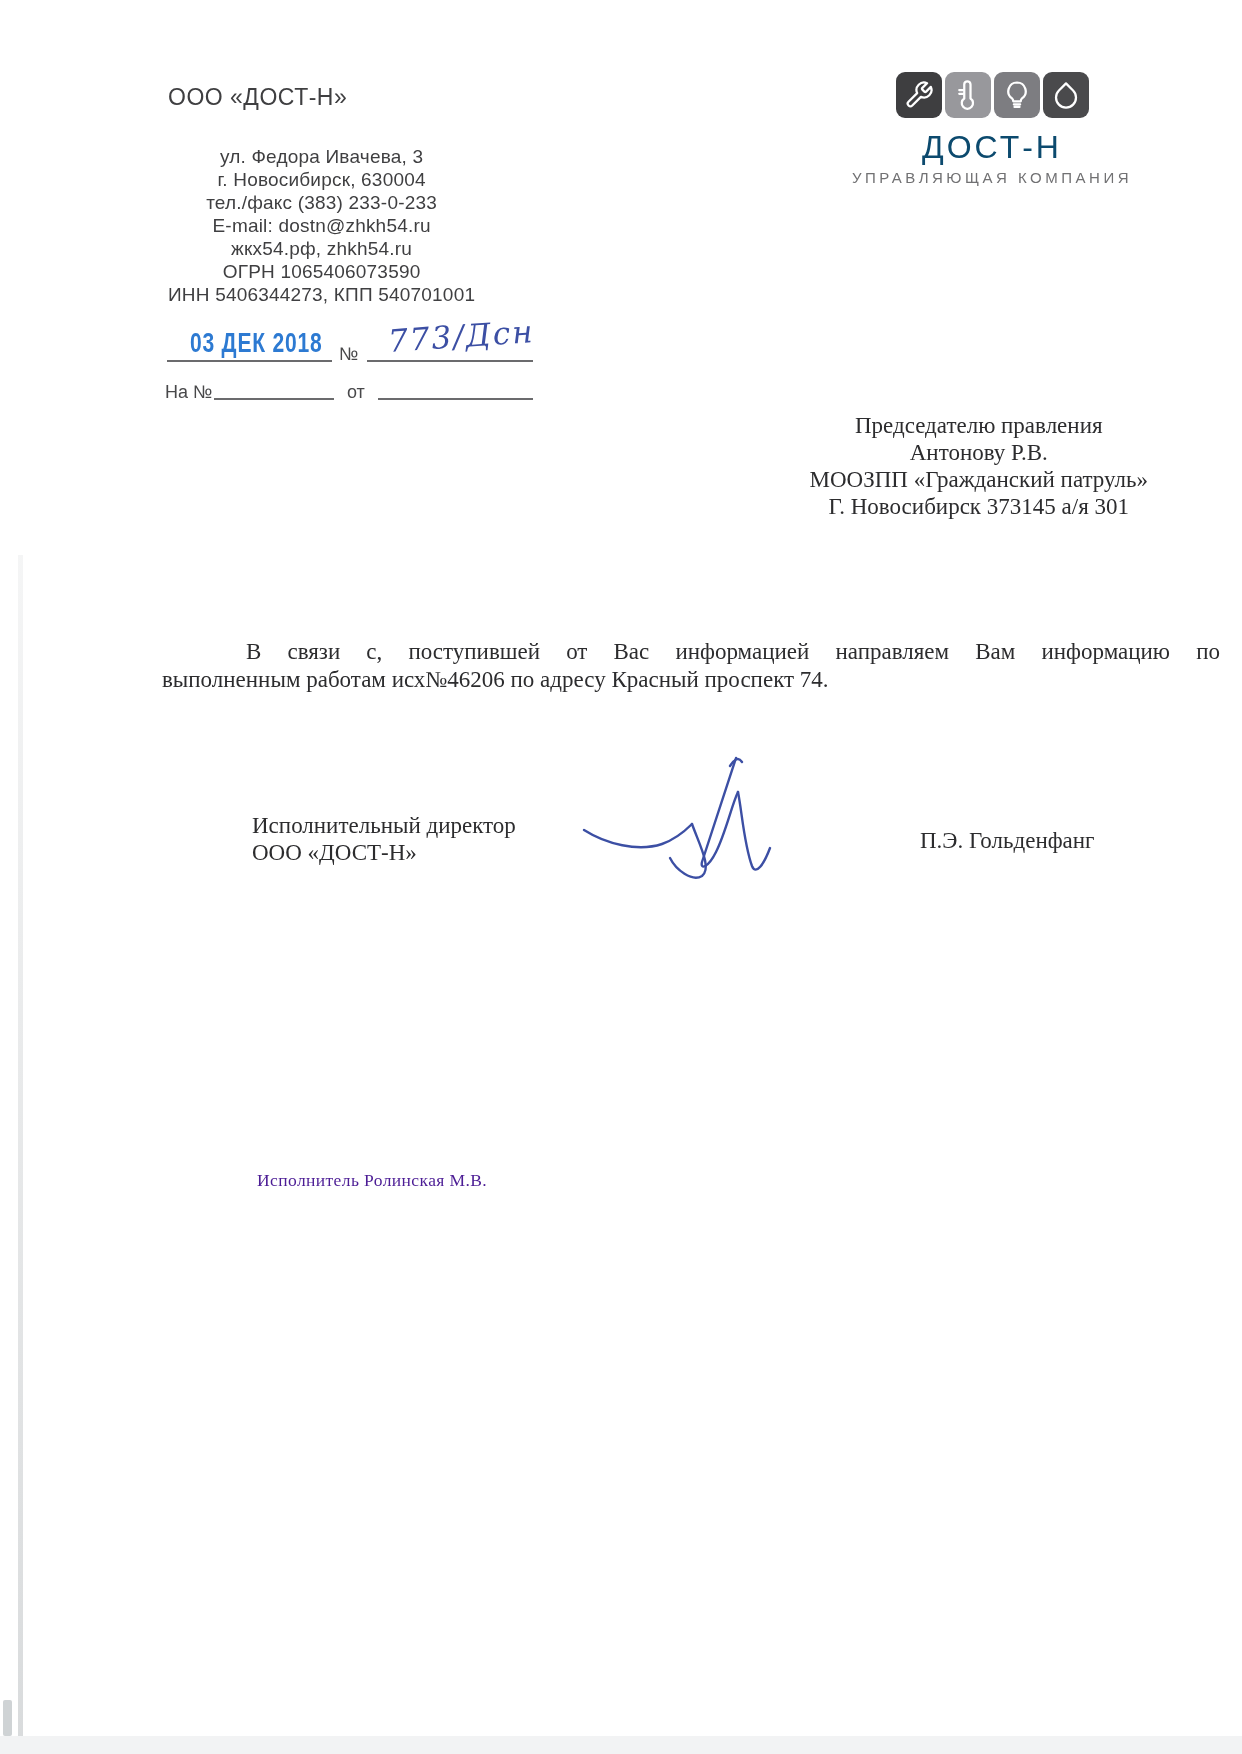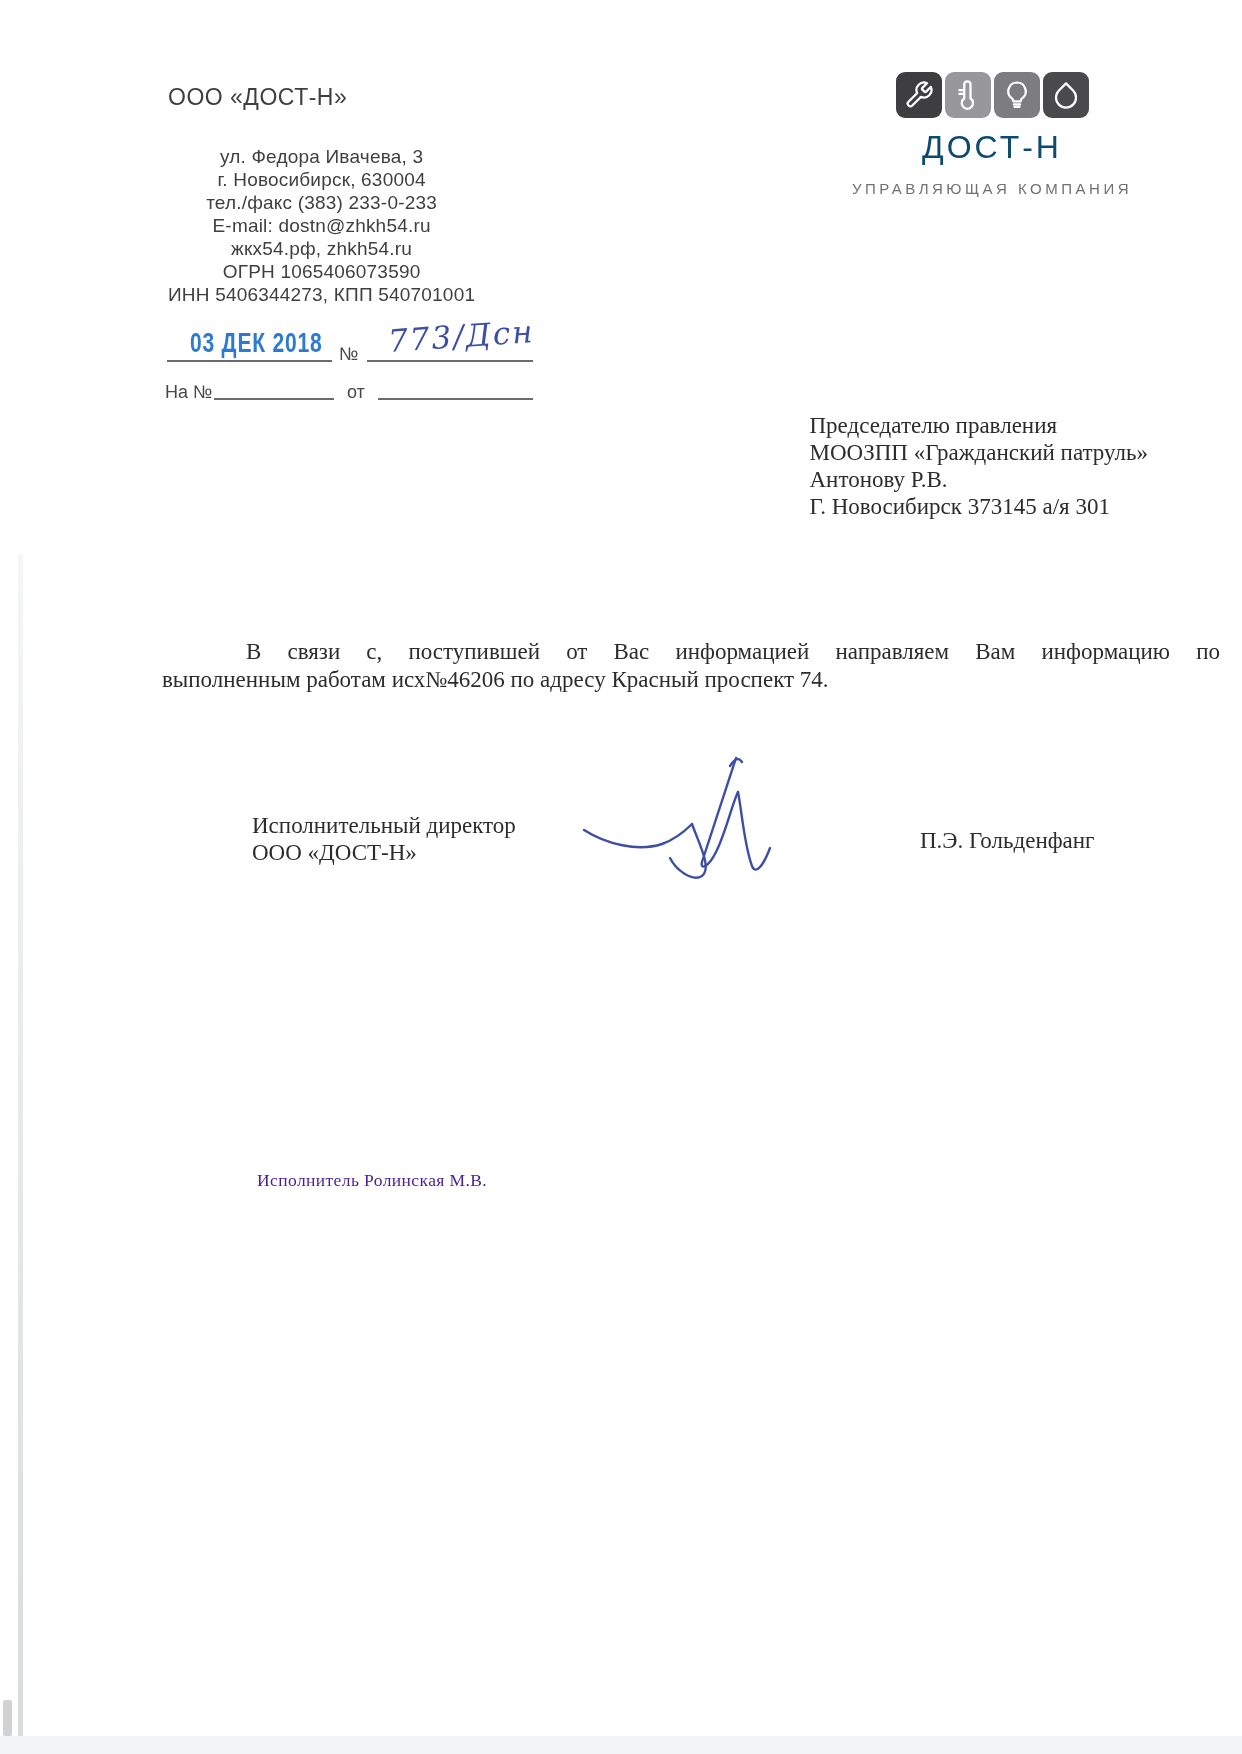--- a/index.html
+++ b/index.html
@@ -15,21 +15,21 @@
   
   .sender{position:absolute;left:168px;top:84px;font-family:"Liberation Sans",sans-serif;color:#3f3f41;}
   .sender .company{font-size:23px;letter-spacing:.5px;}
   .sender .addr{margin-top:34px;font-size:19px;line-height:23px;letter-spacing:.2px;text-align:center;}
   
   .logo{position:absolute;left:846px;top:72px;width:292px;text-align:center;}
   .logo-icons{display:flex;justify-content:center;gap:3px;}
   .logo-icon{width:46px;height:46px;border-radius:9px;display:flex;align-items:center;justify-content:center;}
   .logo-icon svg{width:30px;height:30px;stroke:#ffffff;fill:none;stroke-width:1.8;stroke-linecap:round;stroke-linejoin:round;}
   .logo-title{margin-top:11px;font-family:"Liberation Sans",sans-serif;font-size:32px;letter-spacing:3px;color:#0c4a6e;}
-  .logo-subtitle{margin-top:14px;font-family:"Liberation Sans",sans-serif;font-size:15px;letter-spacing:3.5px;color:#717173;white-space:nowrap;}
+  .logo-subtitle{margin-top:3px;font-family:"Liberation Sans",sans-serif;font-size:15px;letter-spacing:3.5px;color:#717173;white-space:nowrap;}
   
   .stamp-date{
     position:absolute;left:190px;top:328px;
     font-family:"Liberation Sans",sans-serif;font-weight:bold;
     font-size:27px;letter-spacing:1px;
     transform:scaleX(.78);transform-origin:left top;
     white-space:nowrap;
   }
   .rule{position:absolute;border-bottom:2px solid #6b6b6d;height:0;}
   .rule-stamp{left:167px;top:360px;width:165px;}
@@ -41,21 +41,21 @@
     font-family:"DejaVu Serif",serif;font-style:italic;
     font-size:31px;letter-spacing:2px;
     transform:rotate(-4deg);
     white-space:nowrap;
   }
   .lbl-nano{left:165px;top:382px;}
   .lbl-ot{left:347px;top:382px;}
   .rule-nano{left:214px;top:398px;width:120px;}
   .rule-ot{left:378px;top:398px;width:155px;}
   
-  .recipient{position:absolute;right:94px;top:412px;text-align:left;font-size:23px;line-height:27px;}
+  .recipient{position:absolute;right:94px;top:412px;text-align:center;font-size:23px;line-height:27px;}
   
   .body-par{position:absolute;left:162px;top:638px;width:1058px;font-size:23px;line-height:28px;}
   .body-line1{text-align:justify;text-align-last:justify;text-indent:84px;}
   .body-line2{text-align:left;}
   
   .sig-position{position:absolute;left:252px;top:812px;font-size:23px;line-height:27px;}
   .sig-name{position:absolute;left:920px;top:828px;font-size:23px;white-space:nowrap;}
   .sig-scribble{position:absolute;left:580px;top:752px;width:195px;height:140px;}
   .sig-scribble svg{width:100%;height:100%;fill:none;stroke-width:2.4;stroke-linecap:round;}
   
@@ -119,22 +119,22 @@
   <div class="hand-number" style="color: rgb(60, 79, 164);">773/Дсн</div>
   <div class="rule rule-number"></div>
 
   <div class="ref-label lbl-nano">На №</div>
   <div class="rule rule-nano"></div>
   <div class="ref-label lbl-ot">от</div>
   <div class="rule rule-ot"></div>
 
   <div class="recipient">
     <div>Председателю правления</div>
+    <div>Антонову Р.В.</div>
     <div>МООЗПП «Гражданский патруль»</div>
-    <div>Антонову Р.В.</div>
     <div>Г. Новосибирск 373145 а/я 301</div>
   </div>
 
   <div class="body-par">
     <div class="body-line1">В связи с, поступившей от Вас информацией направляем Вам информацию по</div>
     <div class="body-line2">выполненным работам исх№46206 по адресу Красный проспект 74.</div>
   </div>
 
   <div class="sig-position">
     <div>Исполнительный директор</div>

